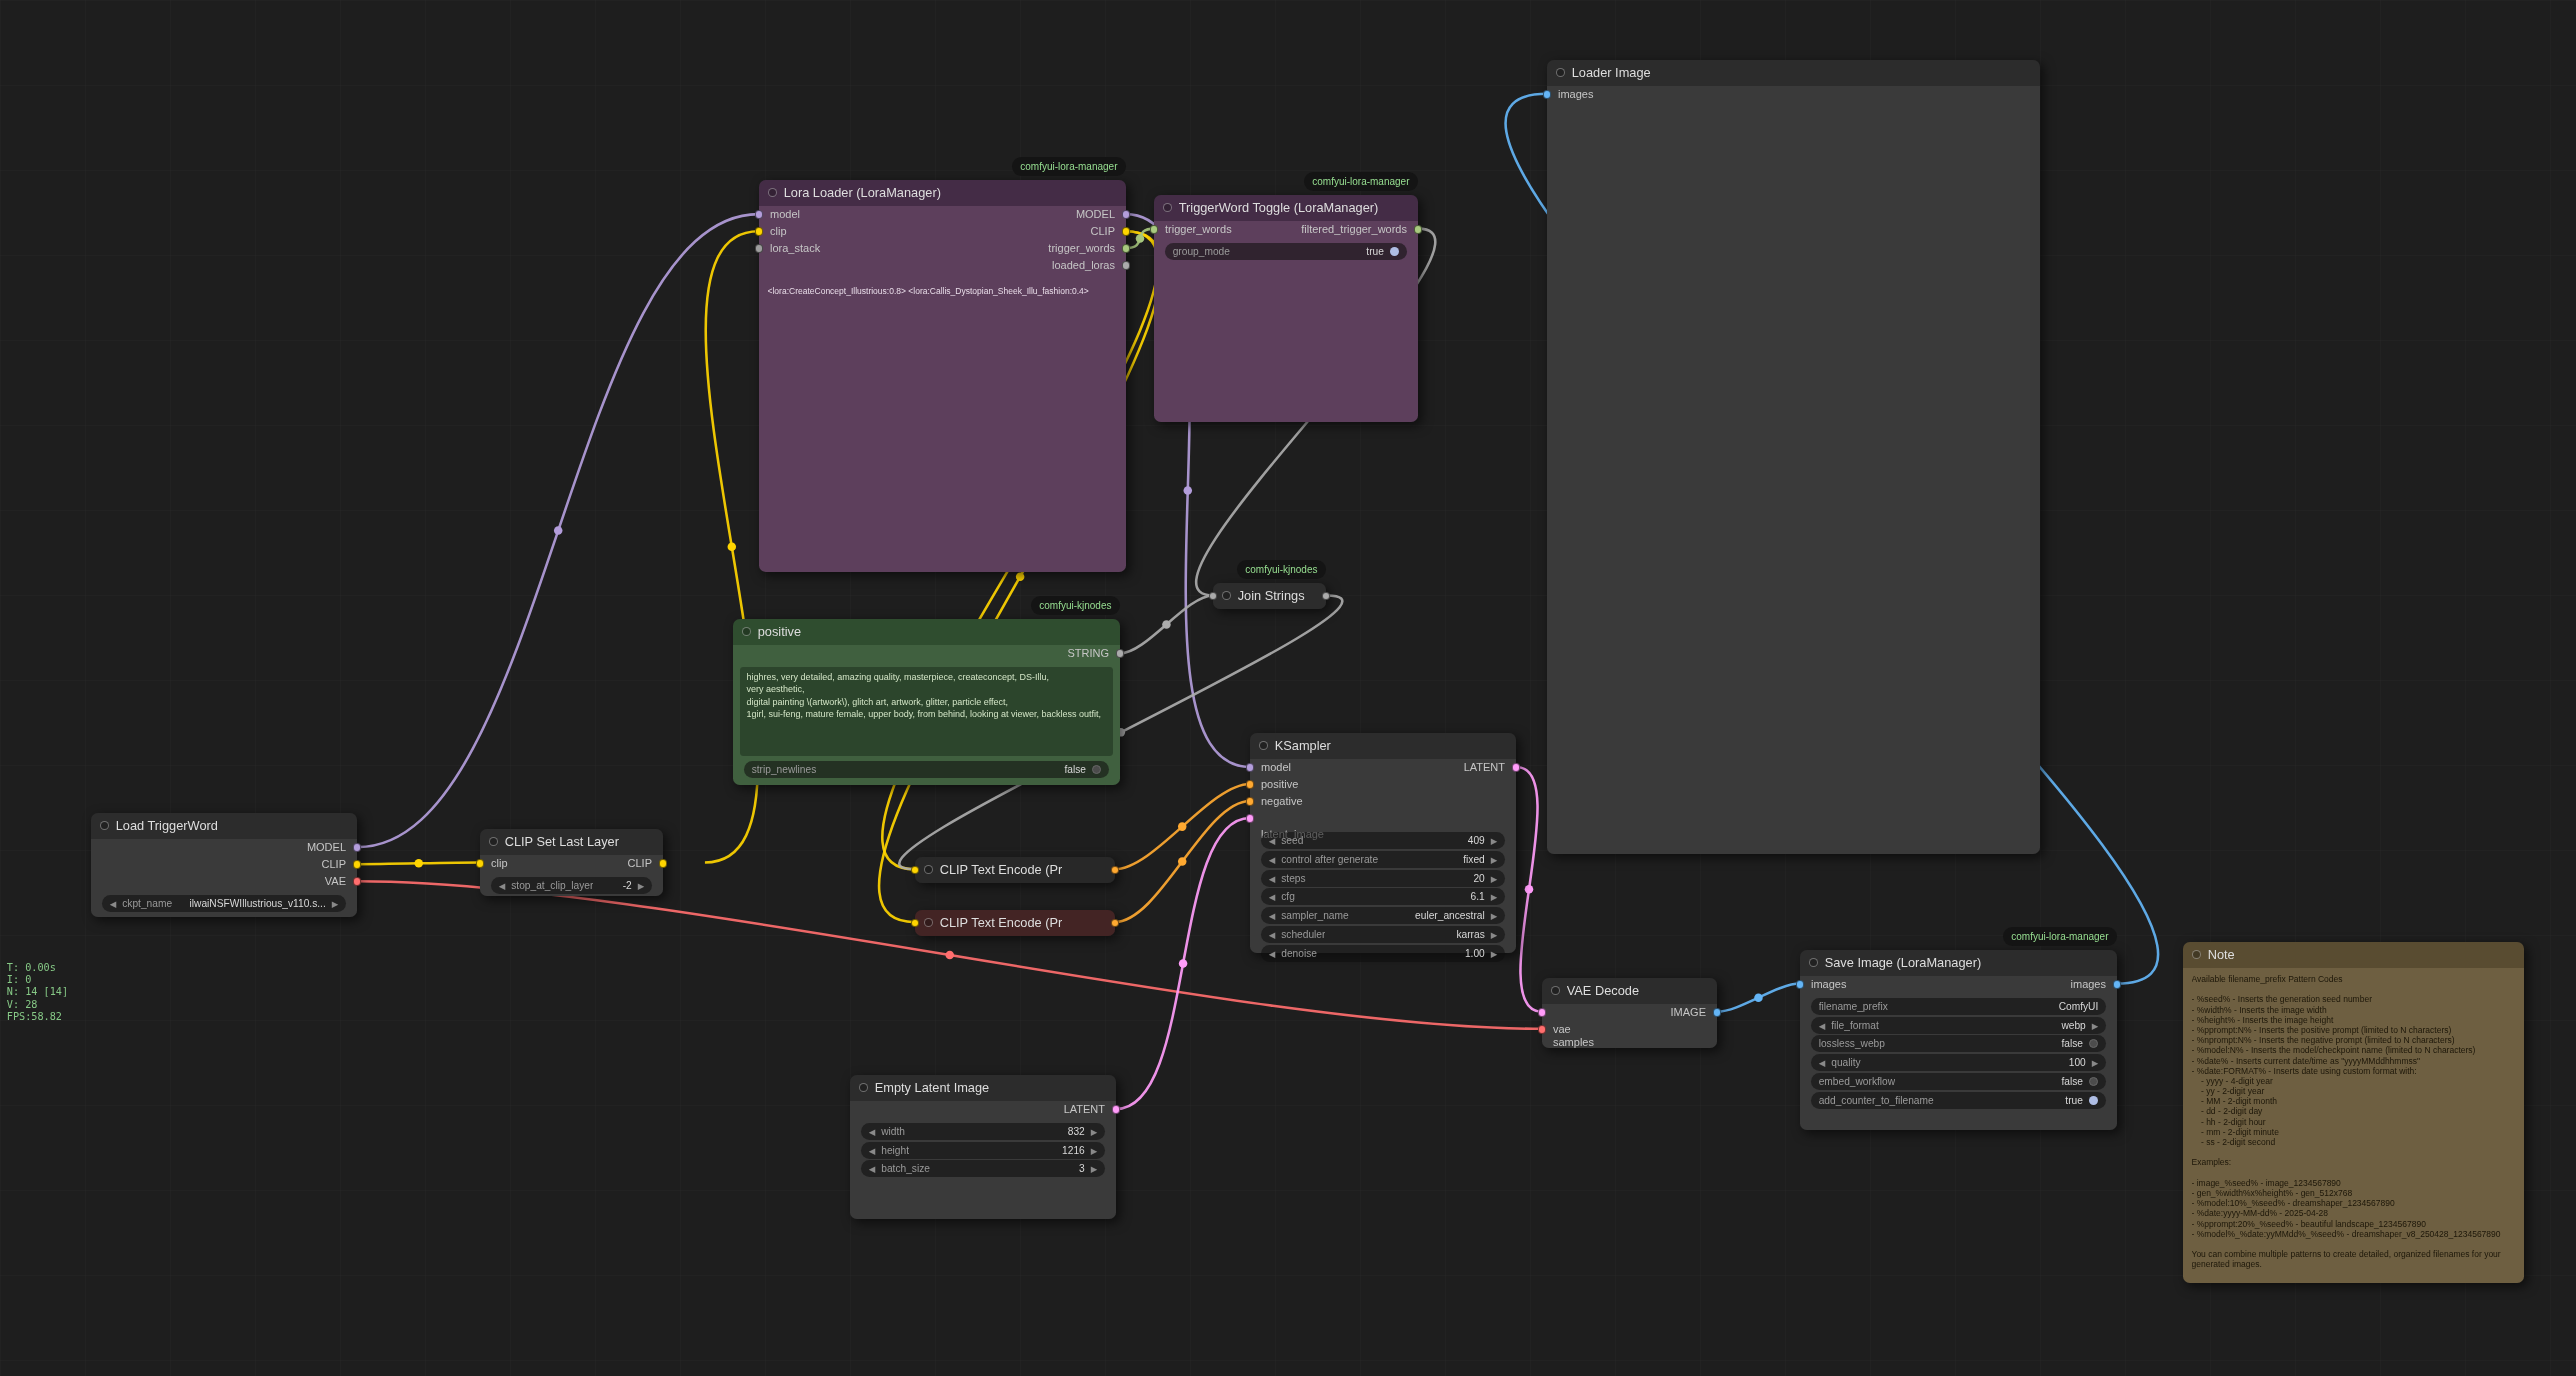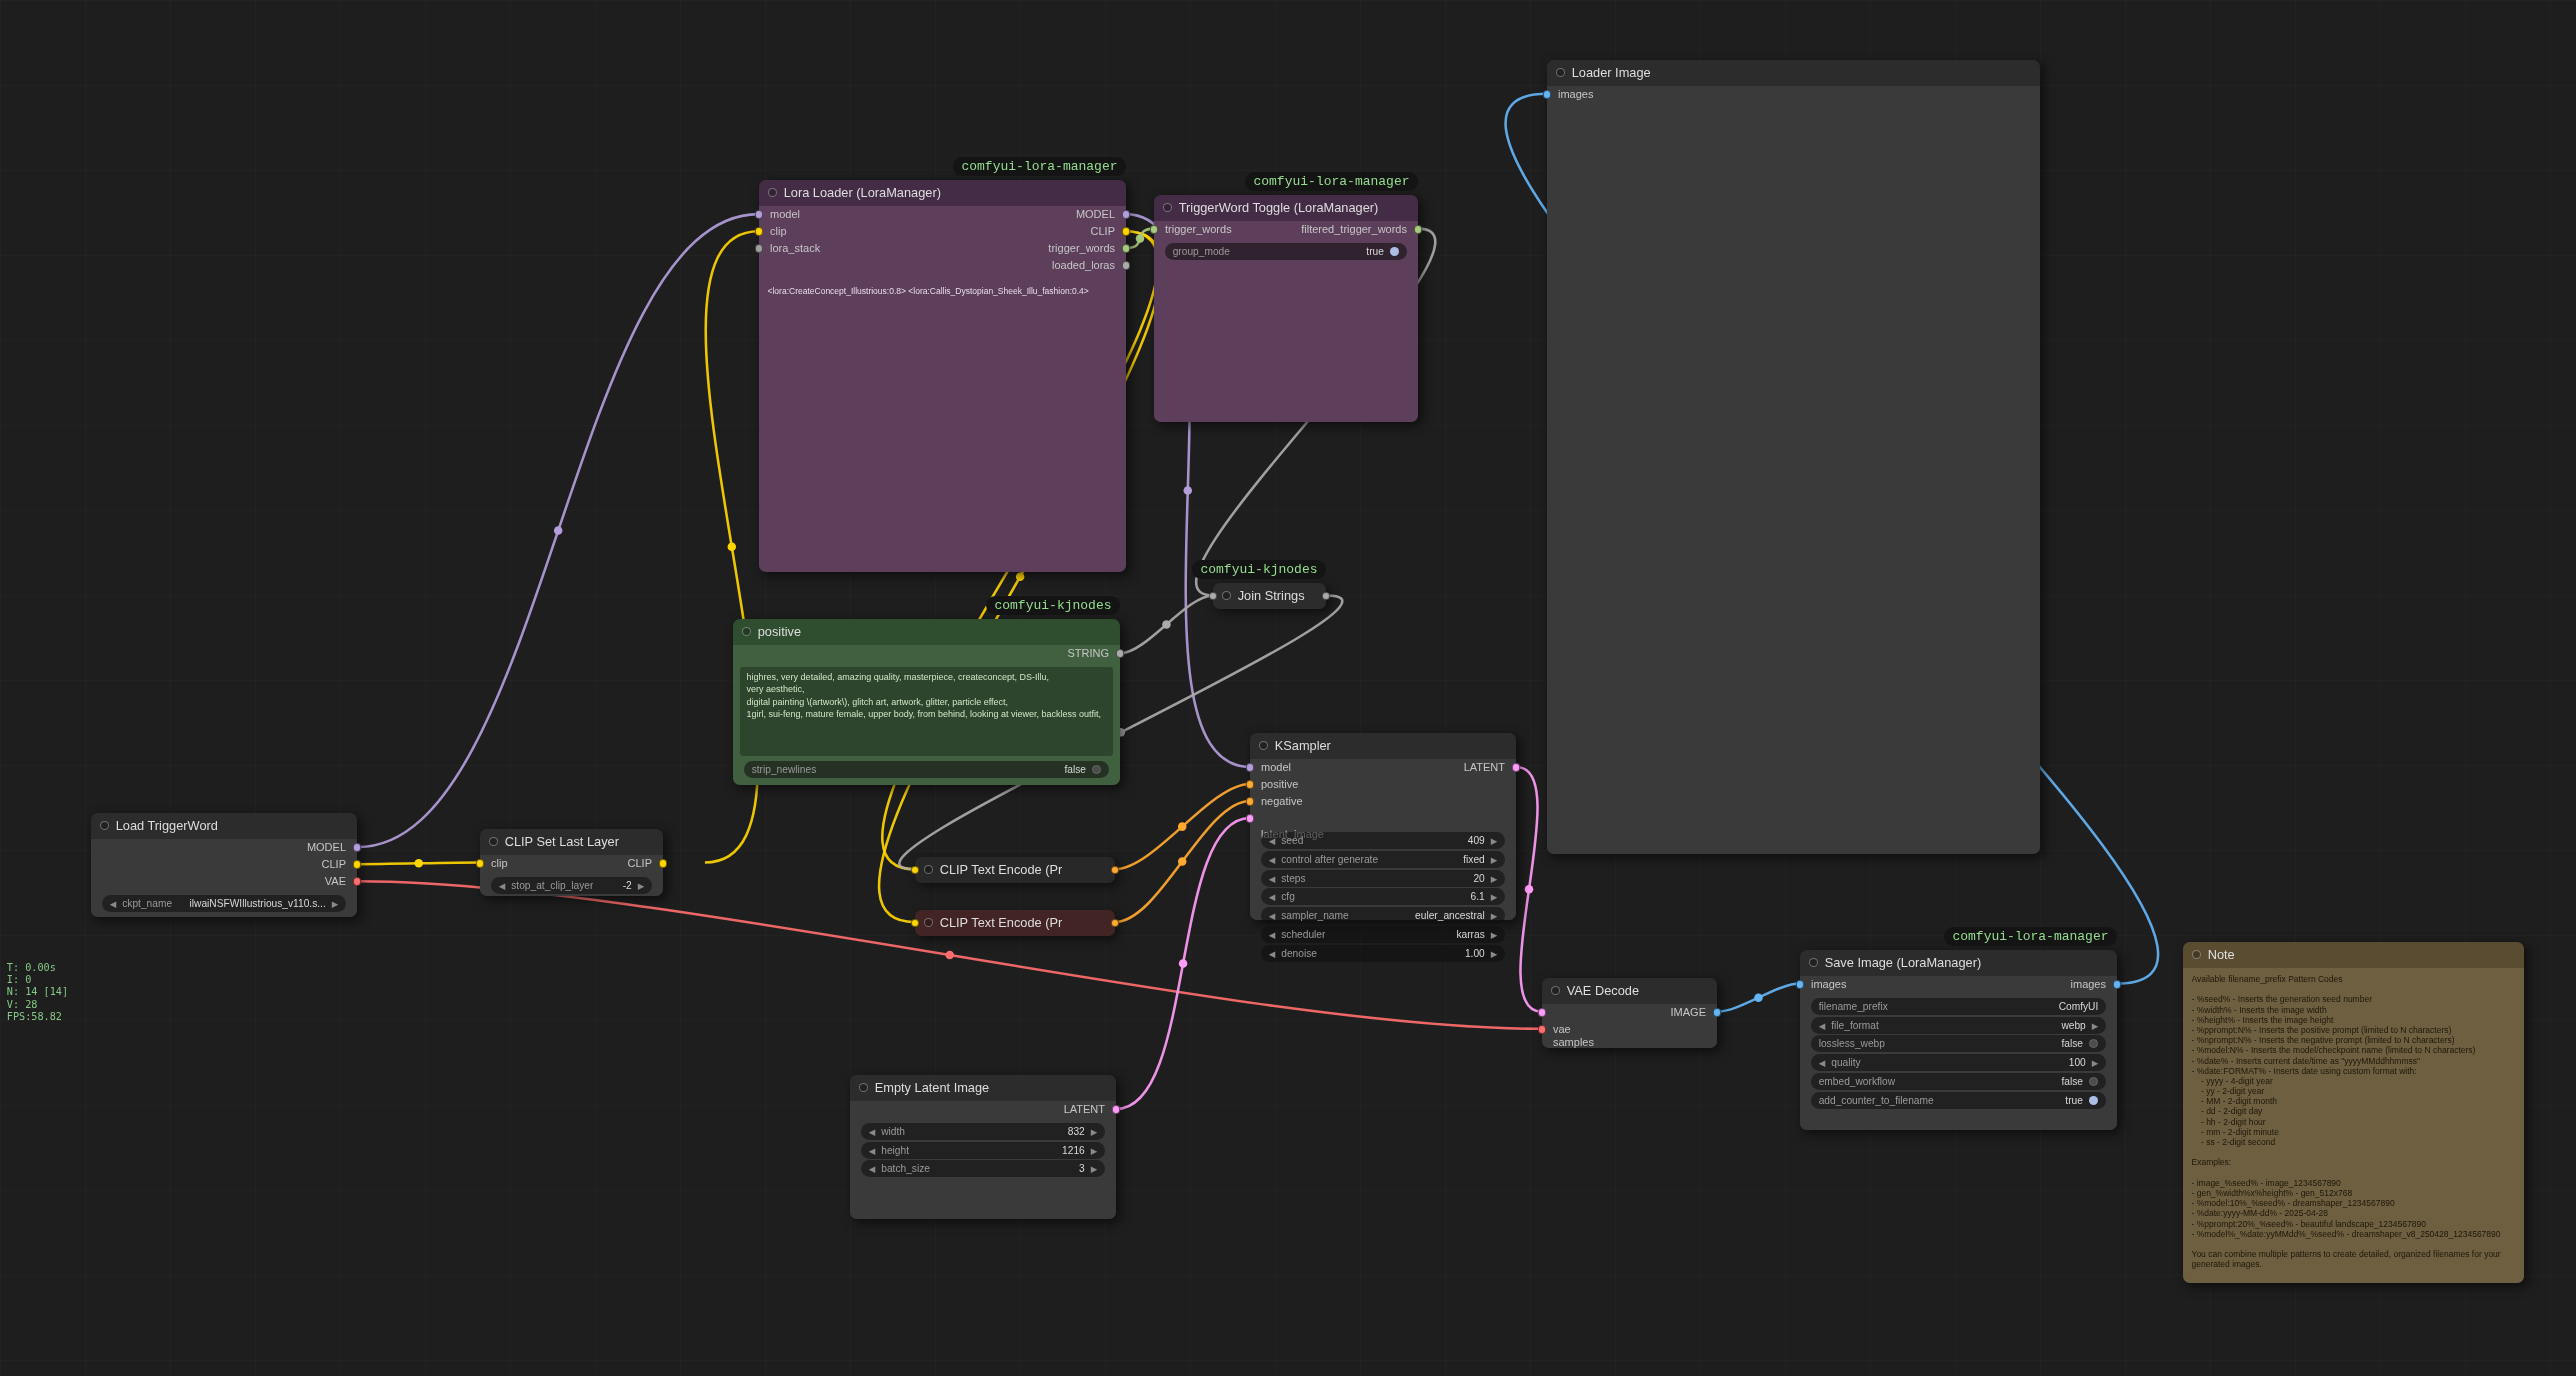--- a/index.html
+++ b/index.html
@@ -49,22 +49,22 @@
   .knob-on  { background:#aebde4; }
   .knob-off { background:#4c4c4c; border:0.9px solid #666; }
 
   .node-text { position:absolute; left:8.5px; right:8.5px; font-size:9px; line-height:1.35;
                white-space:pre-wrap; color:#ddd; overflow:hidden; }
   .green  .node-text { background:#2c452c; border-radius:3.4px; padding:4.3px 6.8px; color:#d3e5c6; left:6.8px; right:6.8px; }
   .purple .node-text { color:#e9dde9; font-size:8.5px; white-space:pre-wrap; }
   .note   .node-text { color:#1d1709; font-size:8.5px; line-height:1.2; }
 
   .badge { position:absolute; top:-23px; right:0; height:19px; border-radius:9.4px;
-           background:#141414; color:#96dd90; font-size:13px; display:flex;
-           align-items:center; padding:0 8.5px; white-space:nowrap;font-family:Liberation Mono, monospace; }
+           background:#141414; color:#96dd90; font-size:10px; display:flex;
+           align-items:center; padding:0 8.5px; white-space:nowrap; }
 
   #stats { position:absolute; left:6.8px; top:962px; color:#86c986; font-size:10.2px;
            line-height:1.2; white-space:pre; font-family:"DejaVu Sans Mono", monospace; }
 </style>
 </head>
 <body>
 
 <div id="canvas" style="background-color: rgb(30, 30, 30);">
   <svg id="links" width="2576" height="1376" viewBox="0 0 3019 1613">
       <path d="M 419 993 C 638.5825585059068 993, 669.4174414940932 251, 889 251" stroke="#B39DDB" stroke-width="3" fill="none" opacity="0.92"></path>
@@ -220,21 +220,21 @@
       <span class="slot-dot" style="right: -4.3px; top: 8.5px; background: rgb(255, 169, 49);"></span>
     </div>
     <div class="node collapsed-red collapsed" style="left: 915px; top: 910px; width: 200px; height: 25.6px;">
       <div class="node-header">
         <span class="collapse-dot"></span>
         <span class="node-title">CLIP Text Encode (Pr</span>
       </div>
       <span class="slot-dot" style="left: -4.3px; top: 8.5px; background: rgb(255, 213, 0);"></span>
       <span class="slot-dot" style="right: -4.3px; top: 8.5px; background: rgb(255, 169, 49);"></span>
     </div>
-    <div class="node default" style="left: 1250px; top: 733px; width: 266px; height: 187px;">
+    <div class="node default" style="left: 1250px; top: 733px; width: 266px; height: 220px;">
       <div class="node-body"></div>
       <div class="node-header">
         <span class="collapse-dot"></span>
         <span class="node-title">KSampler</span>
       </div>
       <span class="slot-dot" style="left: -4.3px; top: 30px; background: rgb(179, 157, 219);"></span>
       <span class="slot-label" style="left: 11px; top: 25.6px;">model</span>
       <span class="slot-dot" style="left: -4.3px; top: 47px; background: rgb(255, 169, 49);"></span>
       <span class="slot-label" style="left: 11px; top: 43px;">positive</span>
       <span class="slot-dot" style="left: -4.3px; top: 64px; background: rgb(255, 169, 49);"></span>

